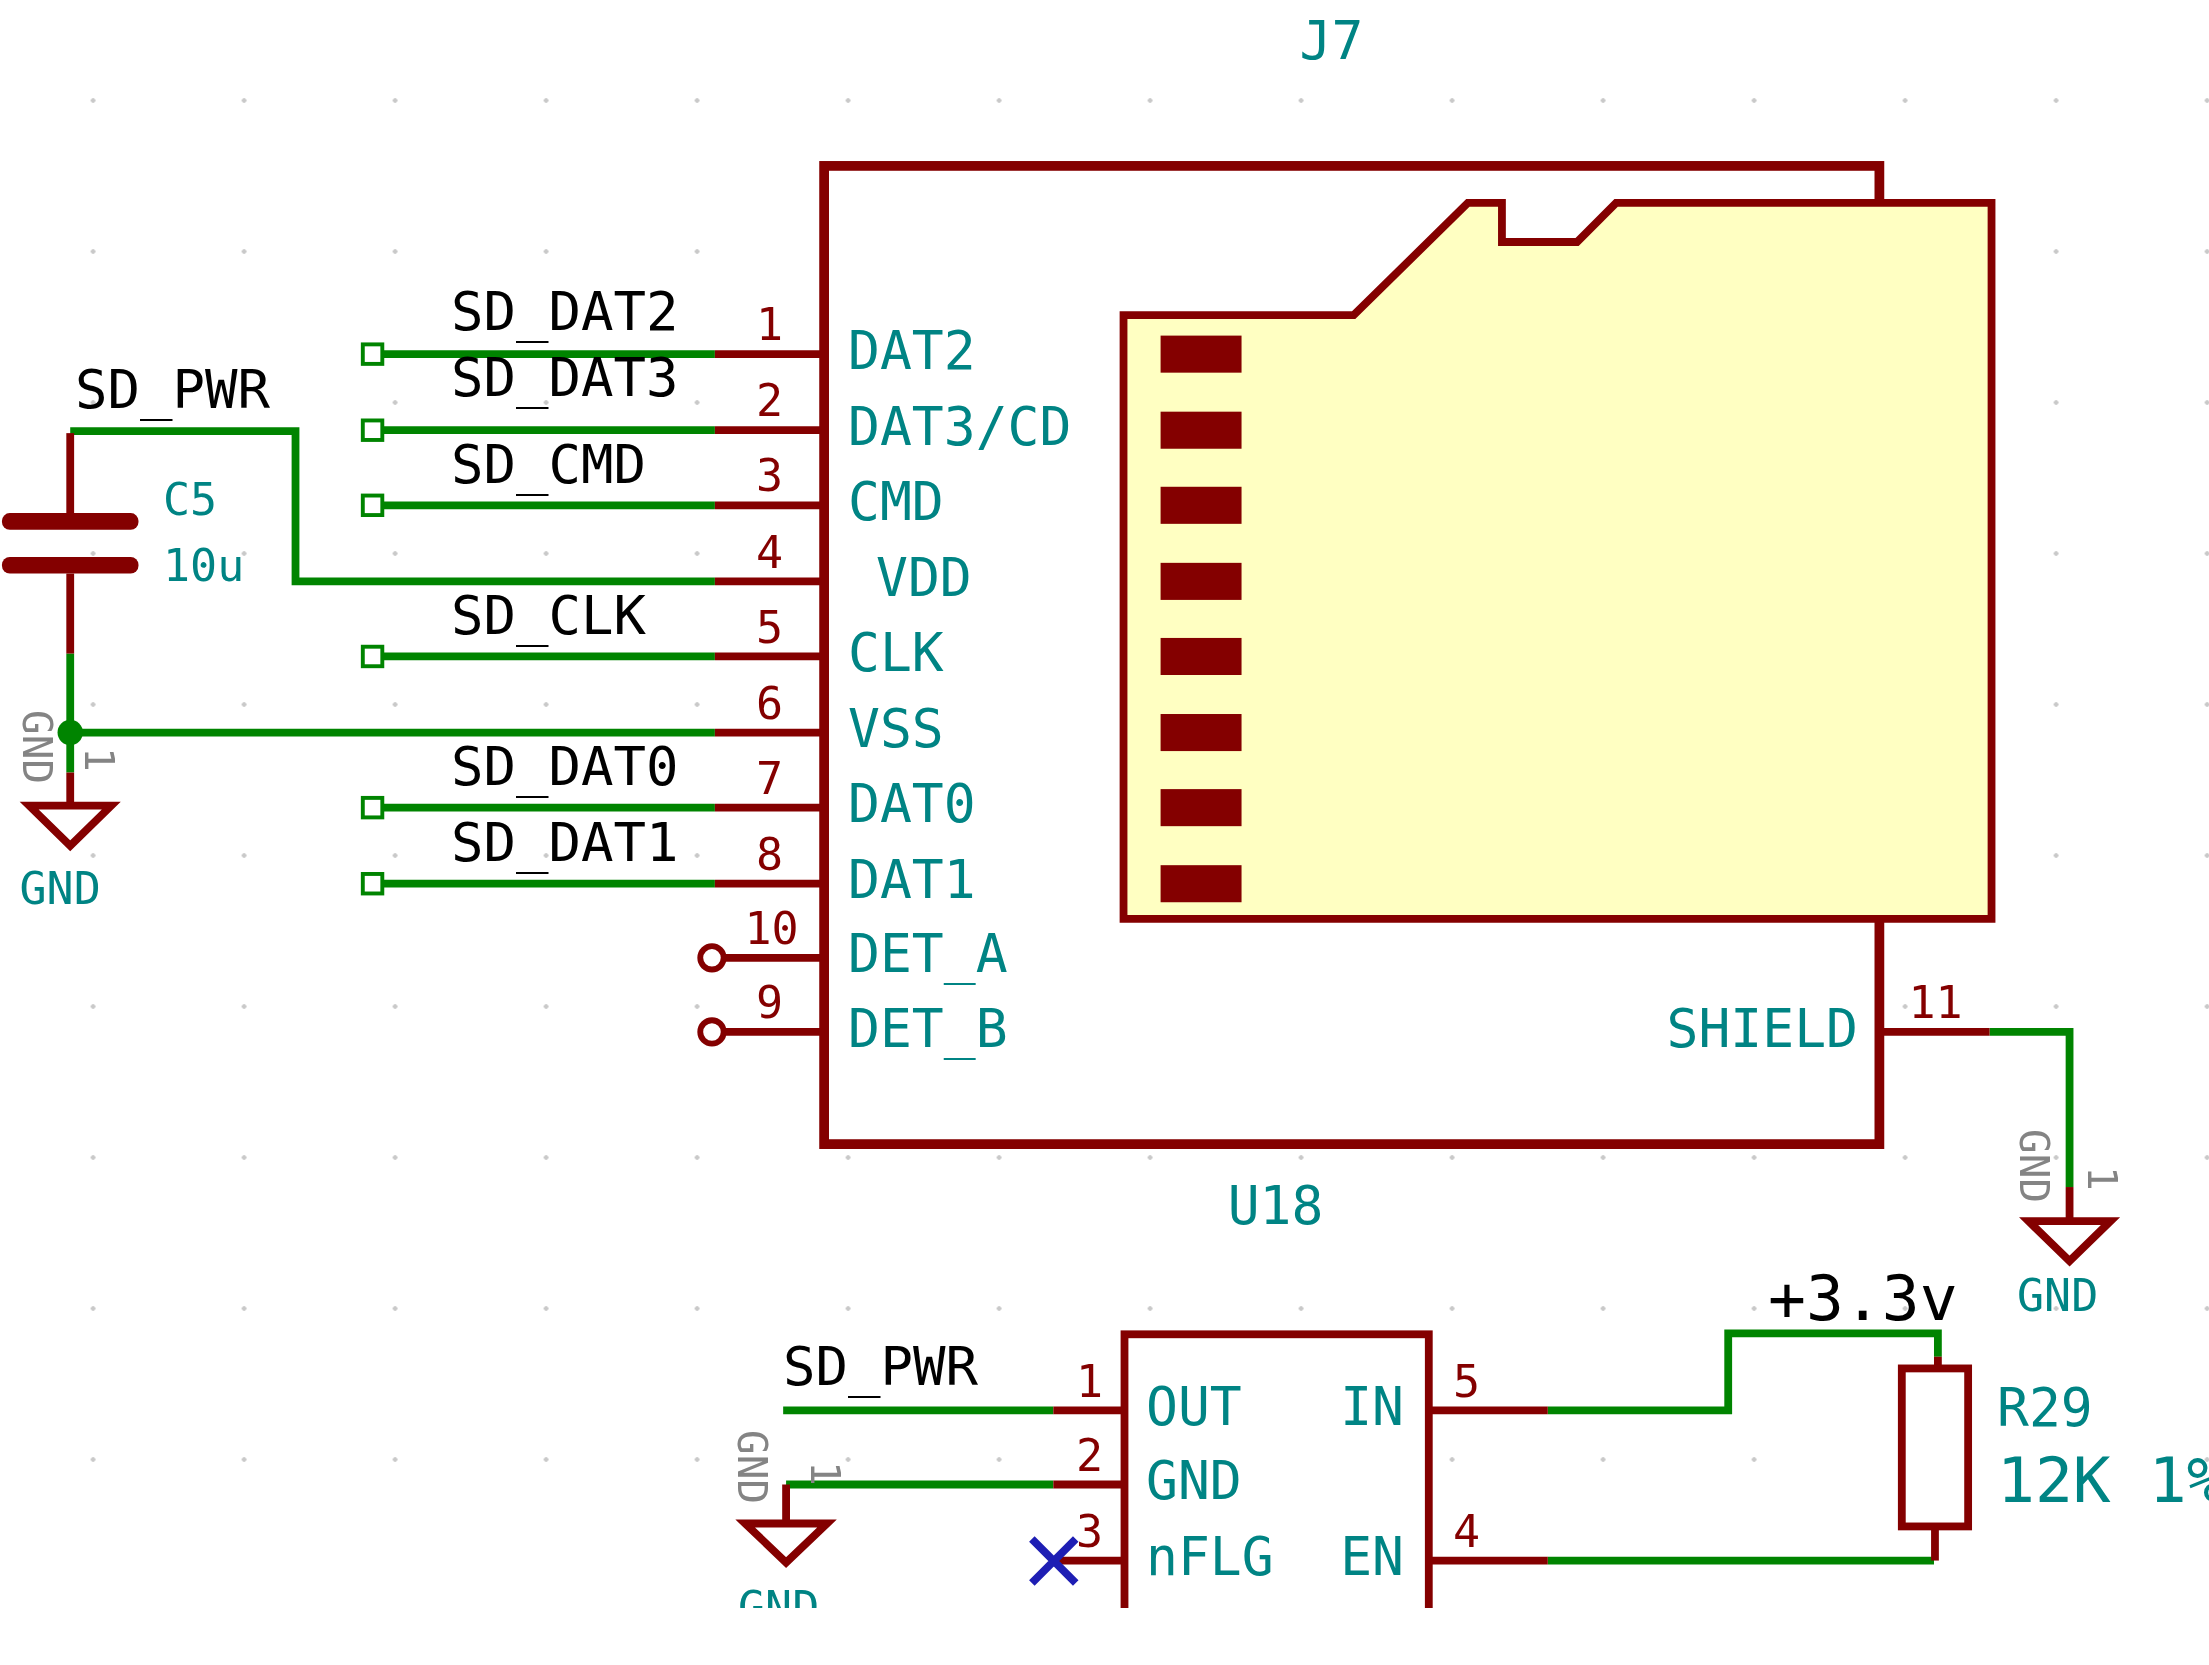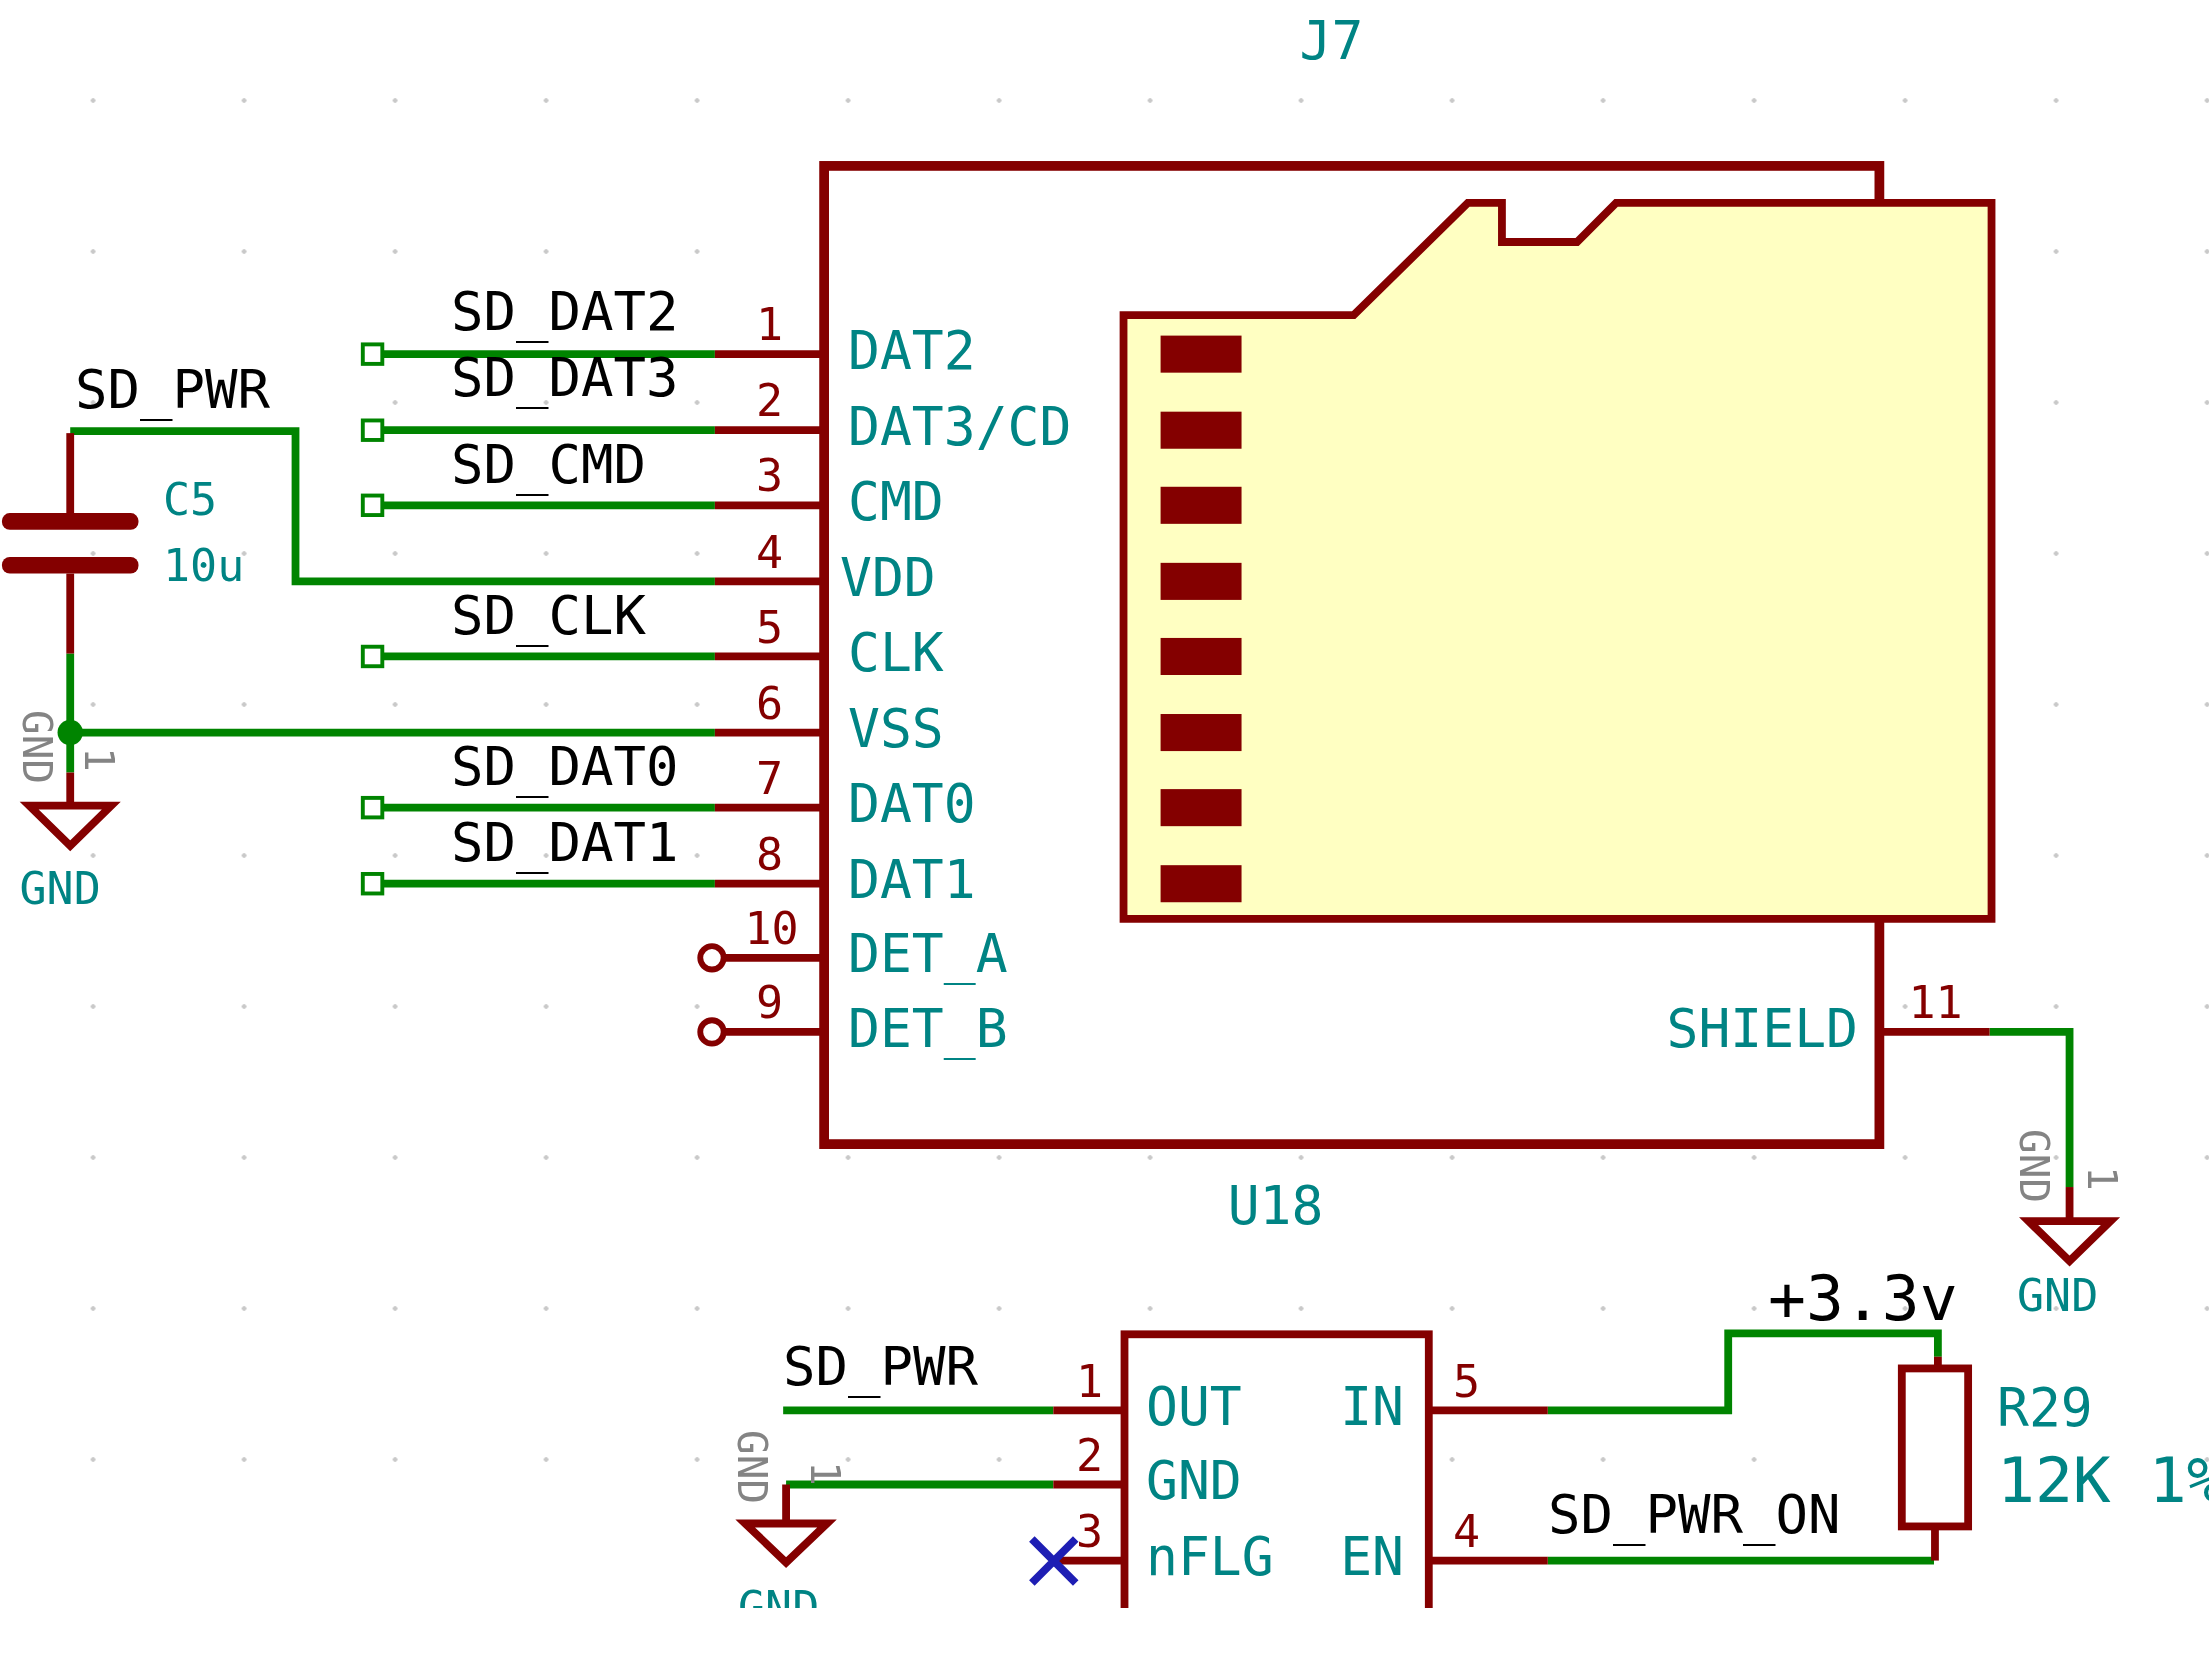--- a/index.html
+++ b/index.html
@@ -129,38 +129,37 @@
   <div class="t red f46 ctr" style="left:701px;top:681px;width:137px">6</div>
   <div class="t red f46 ctr" style="left:701px;top:756px;width:137px">7</div>
   <div class="t red f46 ctr" style="left:701px;top:832px;width:137px">8</div>
   <div class="t red f46 ctr" style="left:703px;top:906px;width:137px">10</div>
   <div class="t red f46 ctr" style="left:701px;top:980px;width:137px">9</div>
   <div class="t red f46 ctr" style="left:1867px;top:980px;width:137px">11</div>
 
   <div class="t teal f54" style="left:848px;top:324px">DAT2</div>
   <div class="t teal f54" style="left:848px;top:400px">DAT3/CD</div>
   <div class="t teal f54" style="left:848px;top:475px">CMD</div>
-  <div class="t teal f54" style="left:840px;top:551px">VDD</div>
+  <div class="t teal f54" style="left:876px;top:551px">VDD</div>
   <div class="t teal f54" style="left:848px;top:626px">CLK</div>
   <div class="t teal f54" style="left:848px;top:702px">VSS</div>
   <div class="t teal f54" style="left:848px;top:777px">DAT0</div>
   <div class="t teal f54" style="left:848px;top:853px">DAT1</div>
   <div class="t teal f54" style="left:848px;top:927px">DET_A</div>
   <div class="t teal f54" style="left:848px;top:1002px">DET_B</div>
   <div class="t teal f54 rt" style="right:352px;top:1002px">SHIELD</div>
 
   <div class="t black f55" style="left:451px;top:285px">SD_DAT2</div>
   <div class="t black f55" style="left:451px;top:351px">SD_DAT3</div>
   <div class="t black f55" style="left:451px;top:438px">SD_CMD</div>
   <div class="t black f55" style="left:451px;top:589px">SD_CLK</div>
   <div class="t black f55" style="left:451px;top:740px">SD_DAT0</div>
   <div class="t black f55" style="left:451px;top:816px">SD_DAT1</div>
   <div class="t black f55" style="left:75px;top:363px">SD_PWR</div>
   <div class="t black f55" style="left:783px;top:1340px">SD_PWR</div>
-  <div class="t black f55" style="left:1548px;top:1488px">SD_PWR_ON</div>
   <div class="t black f52" style="left:1768px;top:1267px">+3.3v</div>
 
   <div class="t teal f56" style="left:19.5px;top:866px">GND</div>
   <div class="t teal f56" style="left:738px;top:1585px">GND</div>
   <div class="t teal f56" style="left:2017px;top:1273px">GND</div>
 
   <div class="t gray f42 vert" style="left:15.6px;top:710px">GND</div>
   <div class="t gray f42 vert" style="left:78px;top:747px">1</div>
   <div class="t gray f42 vert" style="left:731px;top:1430px">GND</div>
   <div class="t gray f42 vert" style="left:804px;top:1461px">1</div>

